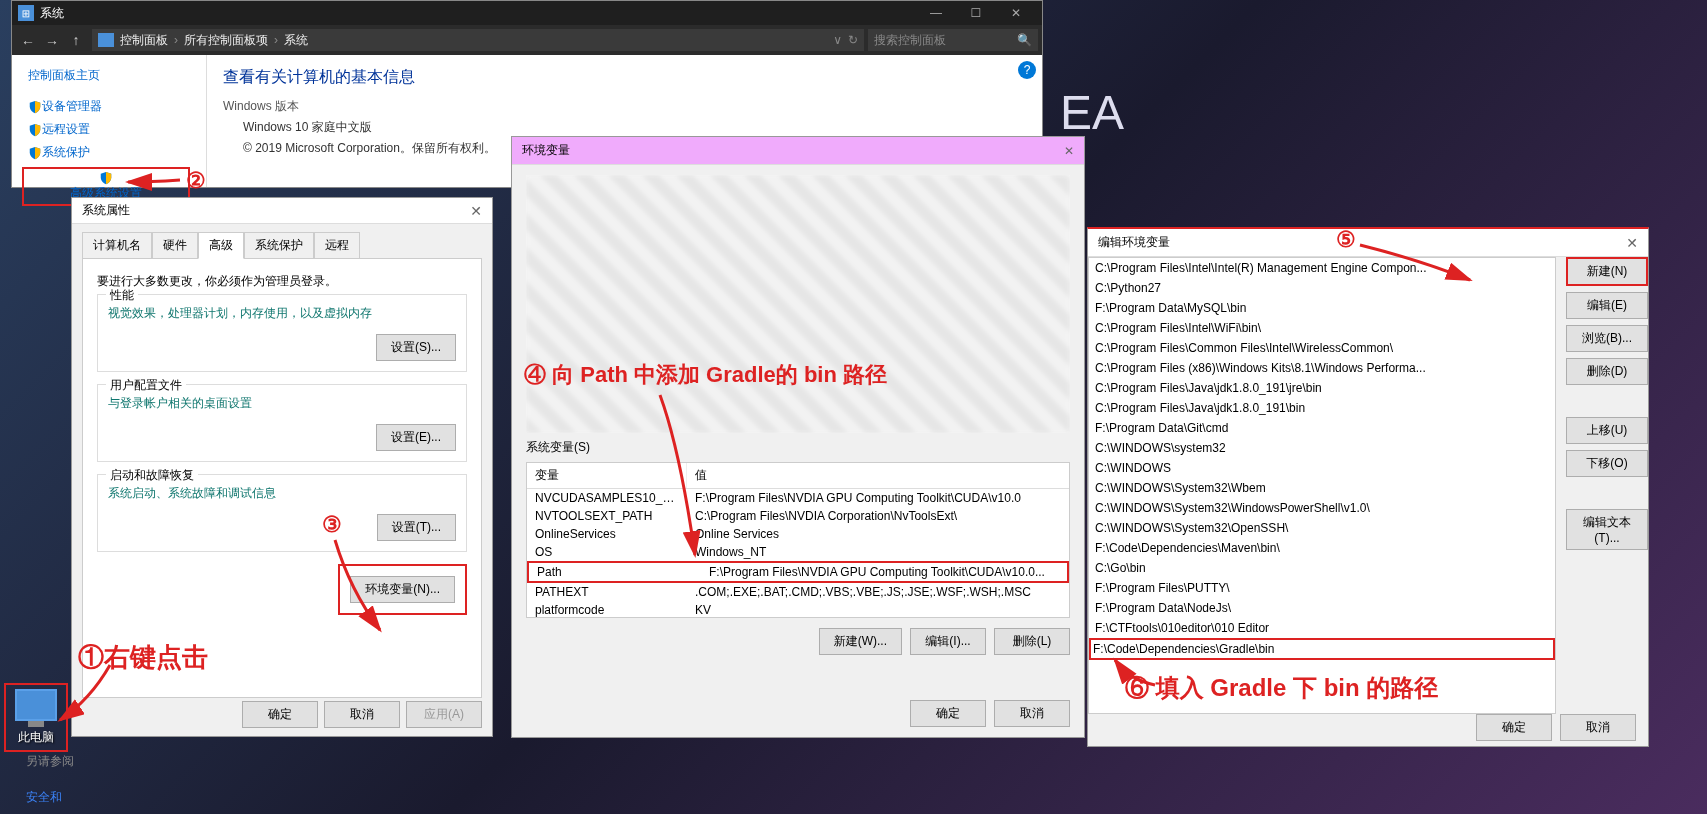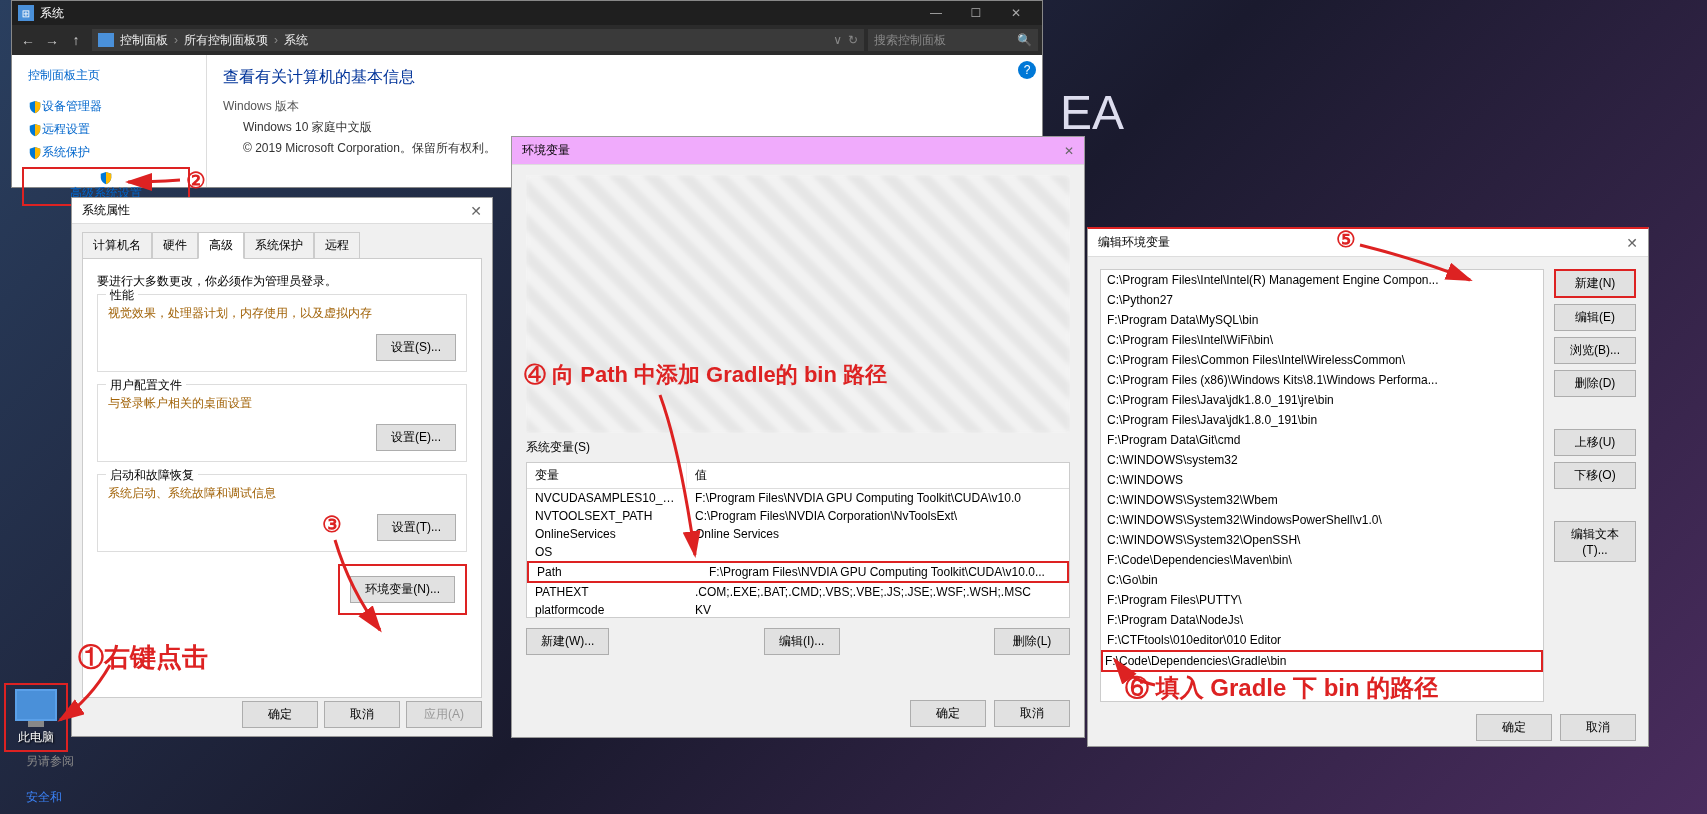--- a/index.html
+++ b/index.html
@@ -33,21 +33,21 @@
 .sp-dialog { position: absolute; left: 71px; top: 197px; width: 422px; height: 540px; background: #f0f0f0; border: 1px solid #999; }
 .sp-title { height: 26px; display: flex; align-items: center; padding: 0 10px; font-size: 12px; background: #fff; border-bottom: 1px solid #ddd; }
 .sp-title .x { margin-left: auto; color: #666; cursor: pointer; font-size: 14px; }
 .sp-tabs { display: flex; padding: 8px 10px 0 10px; background: #f0f0f0; }
 .sp-tab { padding: 4px 10px; font-size: 12px; border: 1px solid #ccc; background: #f0f0f0; cursor: pointer; border-bottom: none; }
 .sp-tab.active { background: #fff; border-bottom: 1px solid #fff; position: relative; z-index: 2; }
 .sp-content { background: #fff; margin: 0 10px; border: 1px solid #ccc; padding: 14px; position: relative; top: -1px; height: 440px; }
 .sp-content .note { font-size: 12px; margin-bottom: 4px; }
 .sp-group { border: 1px solid #ddd; padding: 10px; margin-bottom: 12px; position: relative; }
 .sp-group .gtitle { position: absolute; top: -8px; left: 8px; background: #fff; padding: 0 4px; font-size: 12px; }
-.sp-group .desc { font-size: 12px; color: #a16207; margin-bottom: 12px; }
+.sp-group .desc { font-size: 12px; color: #0f766e; margin-bottom: 12px; }
 .sp-group .btn-row { text-align: right; }
 .win-btn { background: #e1e1e1; border: 1px solid #adadad; padding: 4px 14px; font-size: 12px; cursor: pointer; min-width: 76px; }
 .win-btn.disabled { color: #999; }
 .sp-envbtn-wrap { text-align: right; margin-top: 6px; }
 .env-boxed { border: 2px solid #d22; padding: 10px; display: inline-block; }
 .sp-footer { position: absolute; bottom: 8px; right: 10px; display: flex; gap: 6px; }
 
 
 .env-dialog { position: absolute; left: 511px; top: 136px; width: 574px; height: 602px; background: #f0f0f0; border: 1px solid #999; }
 .env-dialog .title { height: 28px; background: #f0abfc; display: flex; align-items: center; padding: 0 10px; font-size: 12px; border-bottom: 1px solid #ddd; }
@@ -59,28 +59,28 @@
 .sys-vars-table { border: 1px solid #ccc; background: #fff; height: 156px; overflow: hidden; }
 .sys-vars-table .hdr { display: flex; background: #fff; border-bottom: 1px solid #ddd; }
 .sys-vars-table .hdr .col { padding: 4px 8px; font-size: 12px; }
 .sys-vars-table .hdr .col:first-child { width: 160px; border-right: 1px solid #eee; }
 .sys-vars-table .hdr .col:last-child { flex: 1; }
 .sys-vars-table .row { display: flex; font-size: 12px; cursor: pointer; }
 .sys-vars-table .row .col { padding: 2px 8px; white-space: nowrap; overflow: hidden; text-overflow: ellipsis; }
 .sys-vars-table .row .col:first-child { width: 160px; }
 .sys-vars-table .row .col:last-child { flex: 1; }
 .sys-vars-table .row.sel { border: 2px solid #d22; gap: 12px; }
-.env-btns { display: flex; justify-content: space-between; gap: 8px; margin-top: 10px; }
+.env-btns { display: flex; justify-content: flex-end; gap: 8px; margin-top: 10px; }
 .env-footer { position: absolute; bottom: 10px; right: 14px; display: flex; gap: 8px; }
 
 
 .edit-dialog { position: absolute; left: 1087px; top: 227px; width: 562px; height: 520px; background: #f0f0f0; border: 1px solid #999; border-top: 2px solid #d22; }
 .edit-dialog .title { height: 28px; background: #fff; display: flex; align-items: center; padding: 0 10px; font-size: 12px; border-bottom: 1px solid #ddd; }
 .edit-dialog .title .x { margin-left: auto; color: #666; cursor: pointer; font-size: 14px; }
-.edit-body { display: flex; padding: 12px; height: calc(100% - 60px); gap: 10px; }
+.edit-body { display: flex; height: calc(100% - 60px); gap: 10px; }
 .path-list { flex: 1; border: 1px solid #ccc; background: #fff; overflow-y: auto; }
 .path-list .item { padding: 3px 6px; font-size: 12px; white-space: nowrap; overflow: hidden; text-overflow: ellipsis; }
 .path-list .item.editing-wrap { border: 2px solid #d22; padding: 2px; }
 .edit-btns { display: flex; flex-direction: column; gap: 6px; width: 82px; }
 .edit-btns .win-btn.boxed { border: 2px solid #d22; }
 .edit-footer { display: flex; justify-content: flex-end; gap: 8px; padding: 0 12px 10px 12px; }
 
 
 .desktop-icon { position: absolute; left: 4px; bottom: 62px; width: 64px; text-align: center; color: #fff; font-size: 12px; border: 2px solid #d22; padding: 4px; cursor: pointer; }
 .desktop-icon .monitor { width: 42px; height: 32px; background: #4a90d9; margin: 0 auto 2px auto; border: 2px solid #5aa0e9; position: relative; }
@@ -236,20 +236,21 @@
           <div class="row">
             <div class="col">NVTOOLSEXT_PATH</div>
             <div class="col">C:\Program Files\NVDIA Corporation\NvToolsExt\</div>
           </div>
           <div class="row">
             <div class="col">OnlineServices</div>
             <div class="col">Online Services</div>
           </div>
           <div class="row">
             <div class="col">OS</div>
+            <div class="col">Windows_NT</div>
           </div>
           <div class="row sel">
             <div class="col">Path</div>
             <div class="col">F:\Program Files\NVDIA GPU Computing Toolkit\CUDA\v10.0...</div>
           </div>
           <div class="row">
             <div class="col">PATHEXT</div>
             <div class="col">.COM;.EXE;.BAT;.CMD;.VBS;.VBE;.JS;.JSE;.WSF;.WSH;.MSC</div>
           </div>
           <div class="row">

